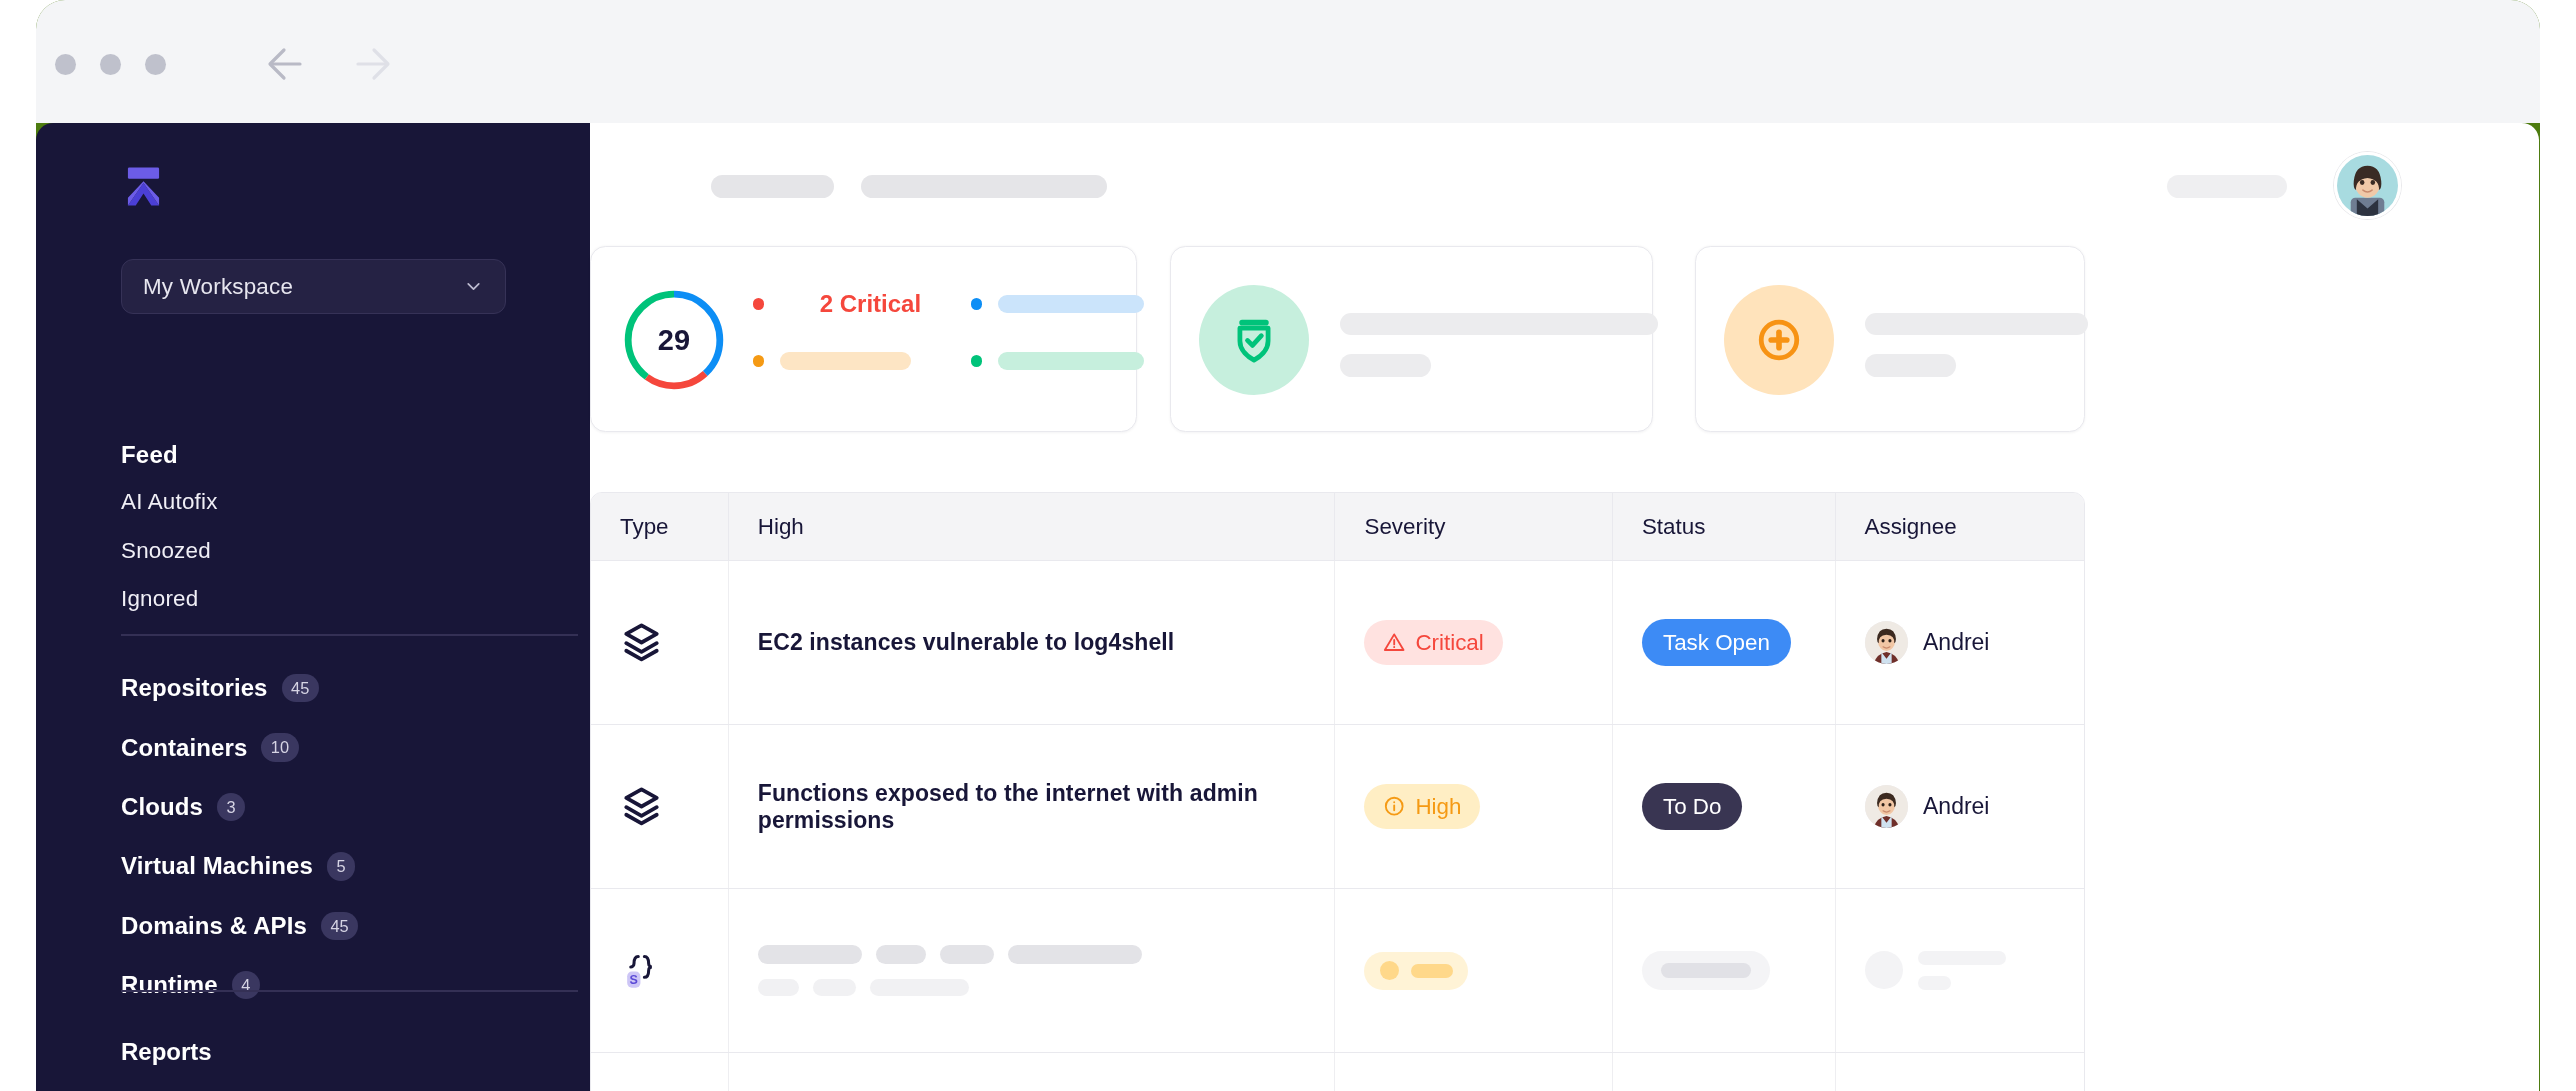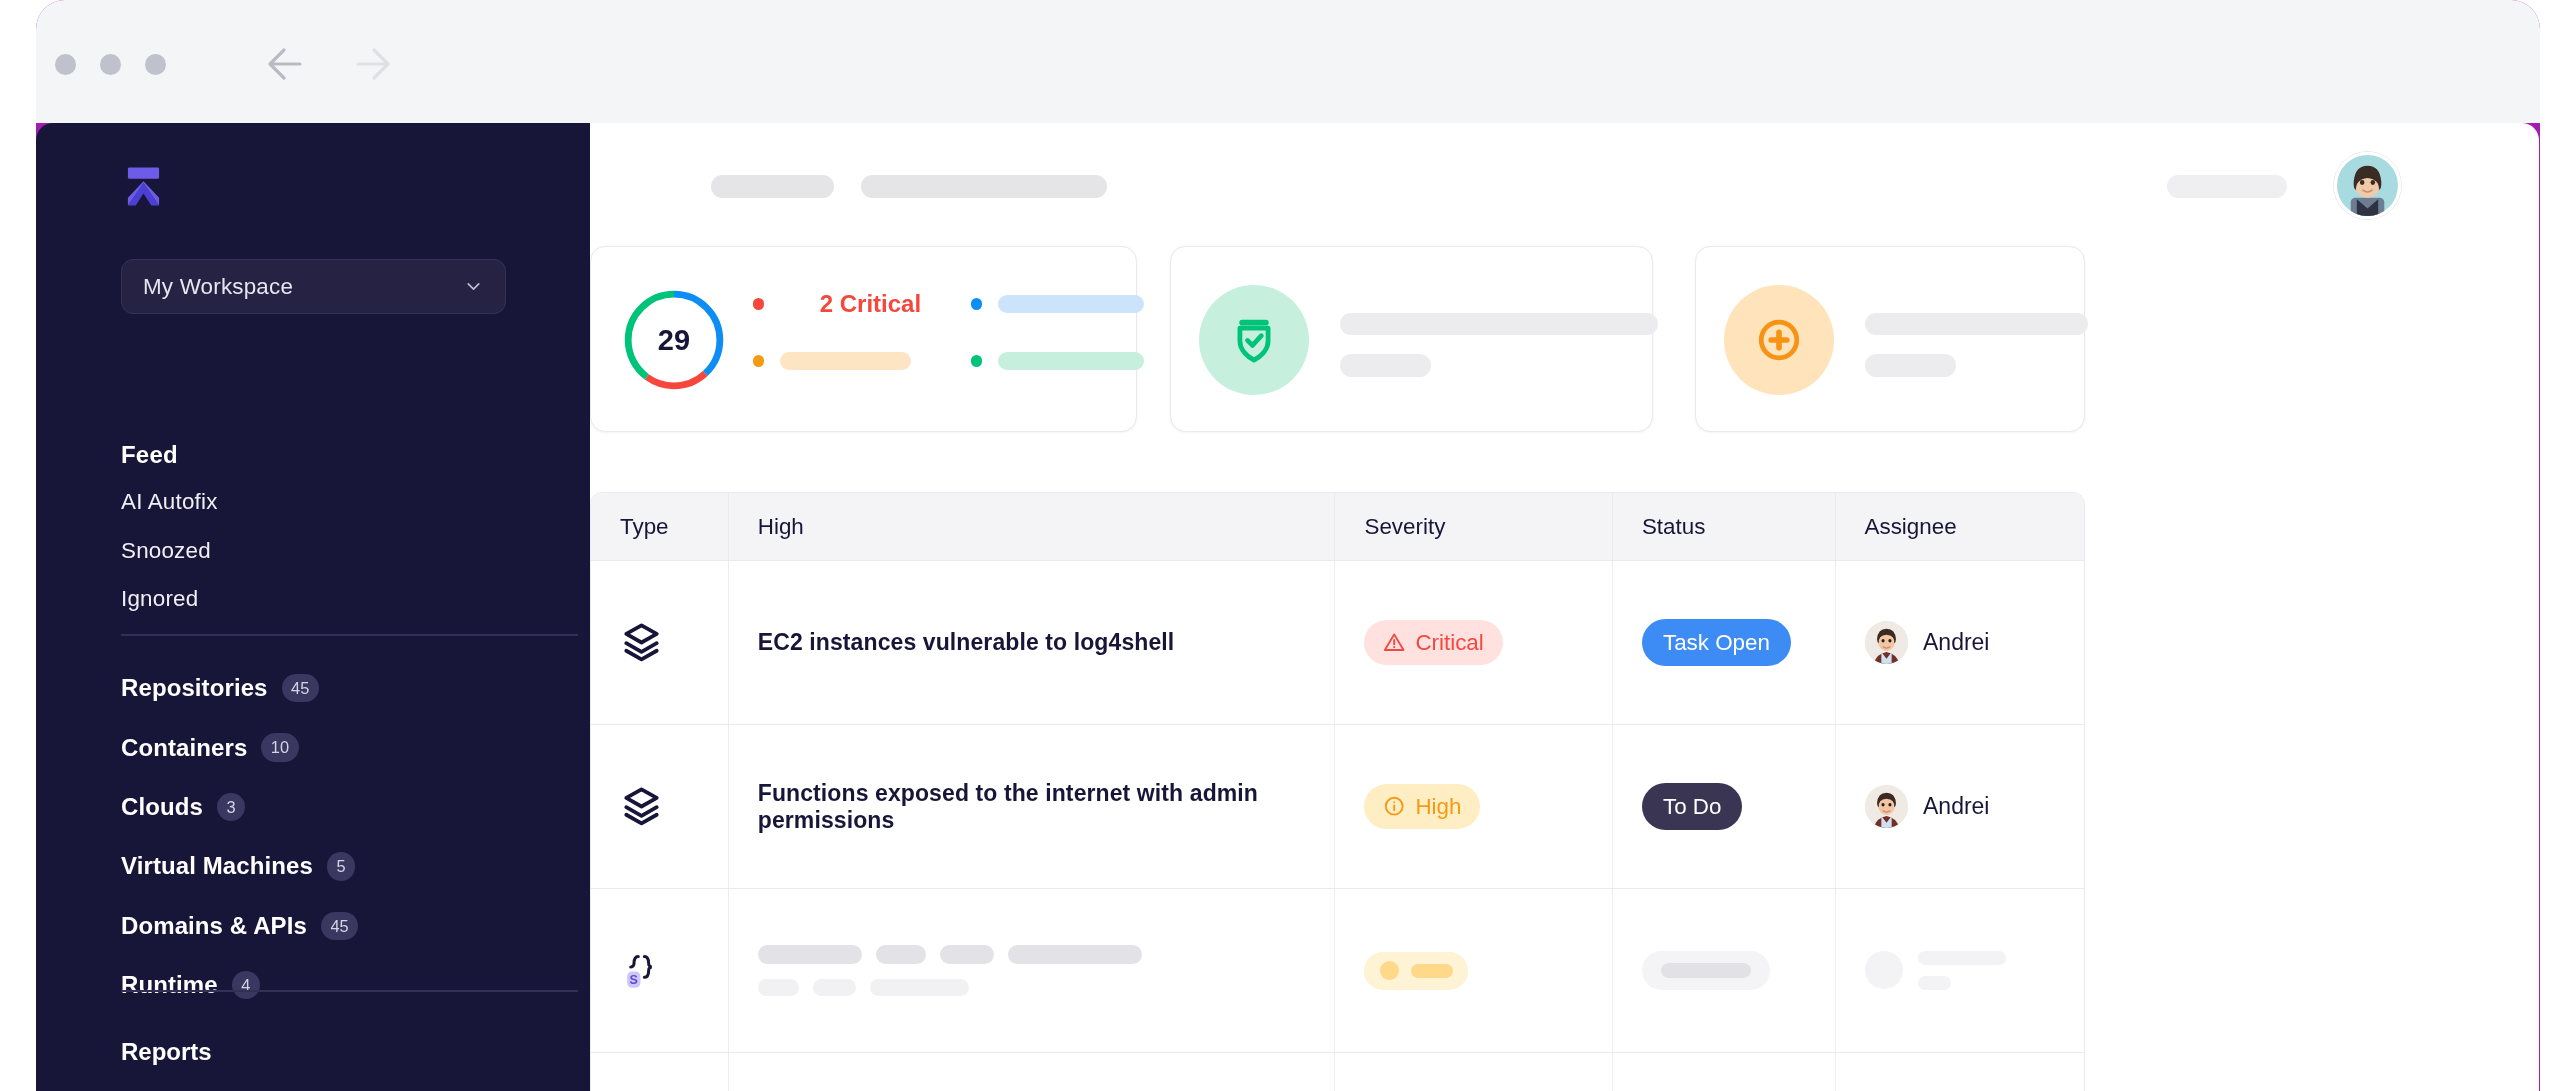--- a/index.html
+++ b/index.html
@@ -8,21 +8,21 @@
     background: #ffffff;
     font-family: "Liberation Sans", sans-serif;
     overflow: hidden;
   }
 
   
   .browser-window {
     position: absolute;
     left: 36px; top: 0px;
     width: 2504px; height: 1092px;
-    background: #a21caf;
+    background: #4d7c0f;
     border-radius: 29px 29px 0 0;
     overflow: hidden;
   }
   .titlebar {
     position: absolute; left: 0; top: 0;
     width: 100%; height: 123px;
     background: #f4f5f7;
   }
   .traffic {
     position: absolute; left: 19px; top: 54px;

